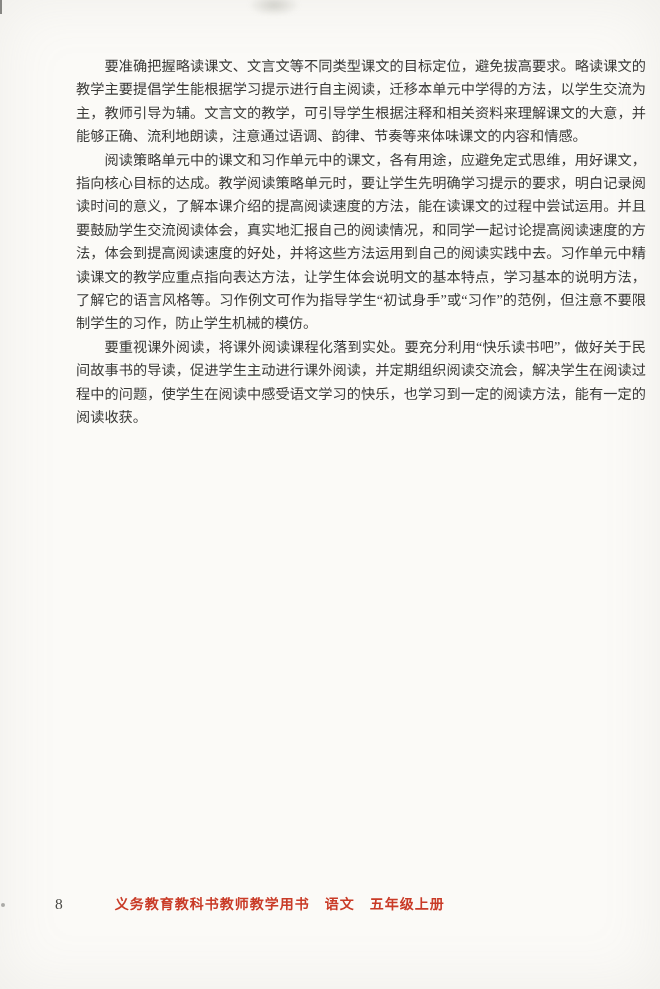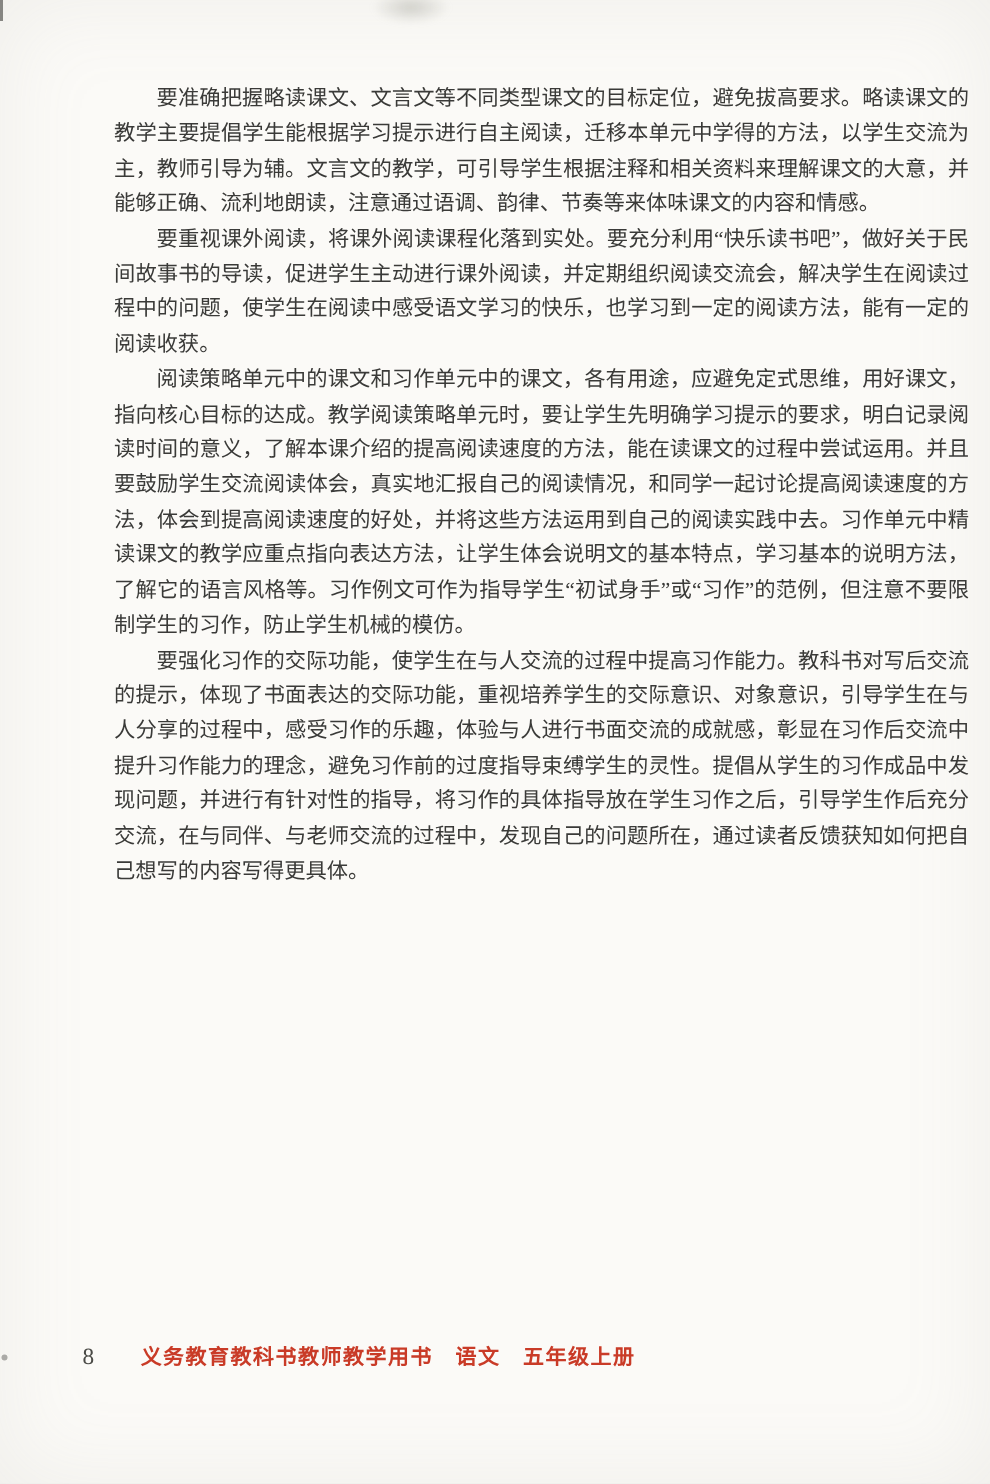--- a/index.html
+++ b/index.html
@@ -83,41 +83,40 @@
     width: 570px;
     display: flex;
     align-items: baseline;
   }
   .page-number {
     margin-left: 7px;
     font-size: 15.5px;
     color: #4a4a46;
   }
   .book-title {
-    margin-left: 31px;
+    margin-left: 52px;
     font-size: 14px;
     font-weight: 700;
     letter-spacing: 1px;
     color: #c93b27;
   }
 </style>
 </head>
 <body>
 
 <div class="page">
 
   <div class="tick-corner"></div>
   <div class="smudge-top"></div>
   <div class="speck-left"></div>
 
   <main class="content">
     <p>要准确把握略读课文、文言文等不同类型课文的目标定位，避免拔高要求。略读课文的教学主要提倡学生能根据学习提示进行自主阅读，迁移本单元中学得的方法，以学生交流为主，教师引导为辅。文言文的教学，可引导学生根据注释和相关资料来理解课文的大意，并能够正确、流利地朗读，注意通过语调、韵律、节奏等来体味课文的内容和情感。</p>
+    <p>阅读策略单元中的课文和习作单元中的课文，各有用途，应避免定式思维，用好课文，指向核心目标的达成。教学阅读策略单元时，要让学生先明确学习提示的要求，明白记录阅读时间的意义，了解本课介绍的提高阅读速度的方法，能在读课文的过程中尝试运用。并且要鼓励学生交流阅读体会，真实地汇报自己的阅读情况，和同学一起讨论提高阅读速度的方法，体会到提高阅读速度的好处，并将这些方法运用到自己的阅读实践中去。习作单元中精读课文的教学应重点指向表达方法，让学生体会说明文的基本特点，学习基本的说明方法，了解它的语言风格等。习作例文可作为指导学生“初试身手”或“习作”的范例，但注意不要限制学生的习作，防止学生机械的模仿。</p>
     <p>要重视课外阅读，将课外阅读课程化落到实处。要充分利用“快乐读书吧”，做好关于民间故事书的导读，促进学生主动进行课外阅读，并定期组织阅读交流会，解决学生在阅读过程中的问题，使学生在阅读中感受语文学习的快乐，也学习到一定的阅读方法，能有一定的阅读收获。</p>
-    <p>阅读策略单元中的课文和习作单元中的课文，各有用途，应避免定式思维，用好课文，指向核心目标的达成。教学阅读策略单元时，要让学生先明确学习提示的要求，明白记录阅读时间的意义，了解本课介绍的提高阅读速度的方法，能在读课文的过程中尝试运用。并且要鼓励学生交流阅读体会，真实地汇报自己的阅读情况，和同学一起讨论提高阅读速度的方法，体会到提高阅读速度的好处，并将这些方法运用到自己的阅读实践中去。习作单元中精读课文的教学应重点指向表达方法，让学生体会说明文的基本特点，学习基本的说明方法，了解它的语言风格等。习作例文可作为指导学生“初试身手”或“习作”的范例，但注意不要限制学生的习作，防止学生机械的模仿。</p>
-    <p>要强化习作的交际功能，使学生在与人交流的过程中提高习作能力。教科书对写后交流的提示，体现了书面表达的交际功能，重视培养学生的交际意识、对象意识，引导学生在与人分享的过程中，感受习作的乐趣，体验与人进行书面交流的成就感，彰显在习作后交流中提升习作能力的理念，避免习作前的过度指导束缚学生的灵性。提倡从学生的习作成品中发现问题，并进行有针对性的指导，将习作的具体指导放在学生习作之后，引导学生作后充分交流，在与同伴、与老师交流的过程中，发现自己的问题所在，通过读者反馈获知如何把自己想写的内容写得更具体。</p>
   </main>
 
   <footer class="footer">
     <span class="page-number">8</span>
     <span class="book-title">义务教育教科书教师教学用书　语文　五年级上册</span>
   </footer>
 
 </div>
 
 </body></html>

